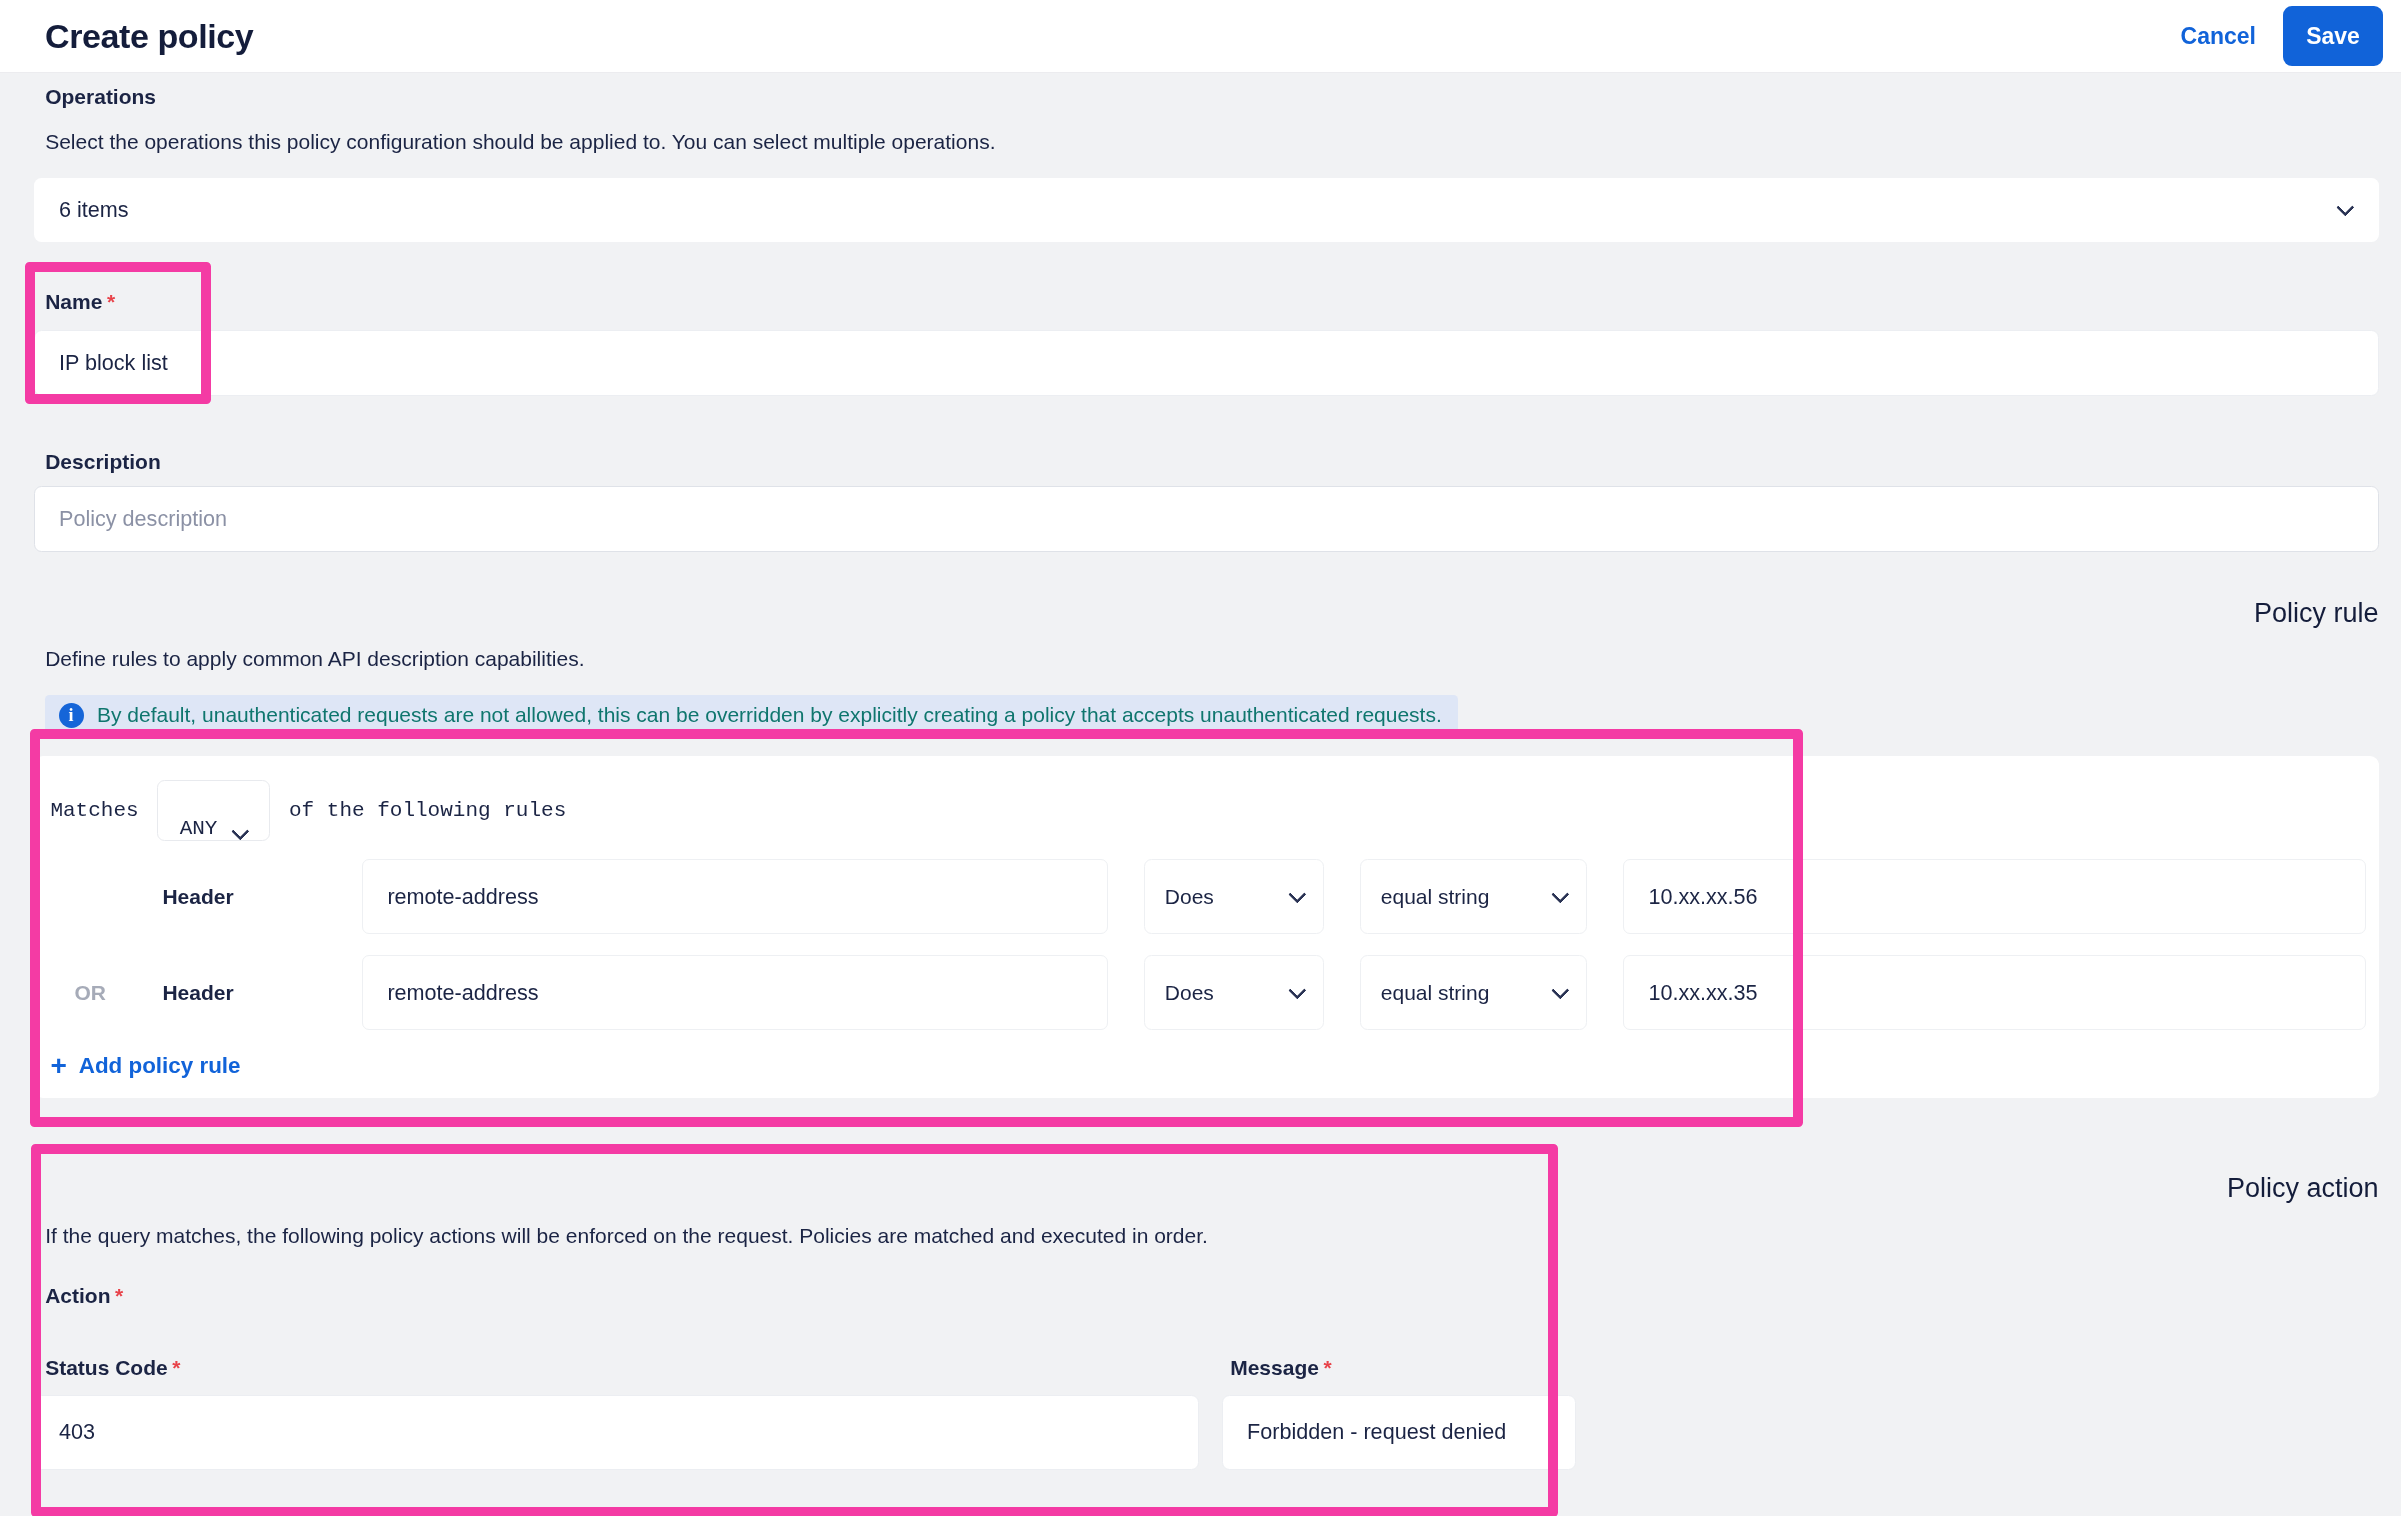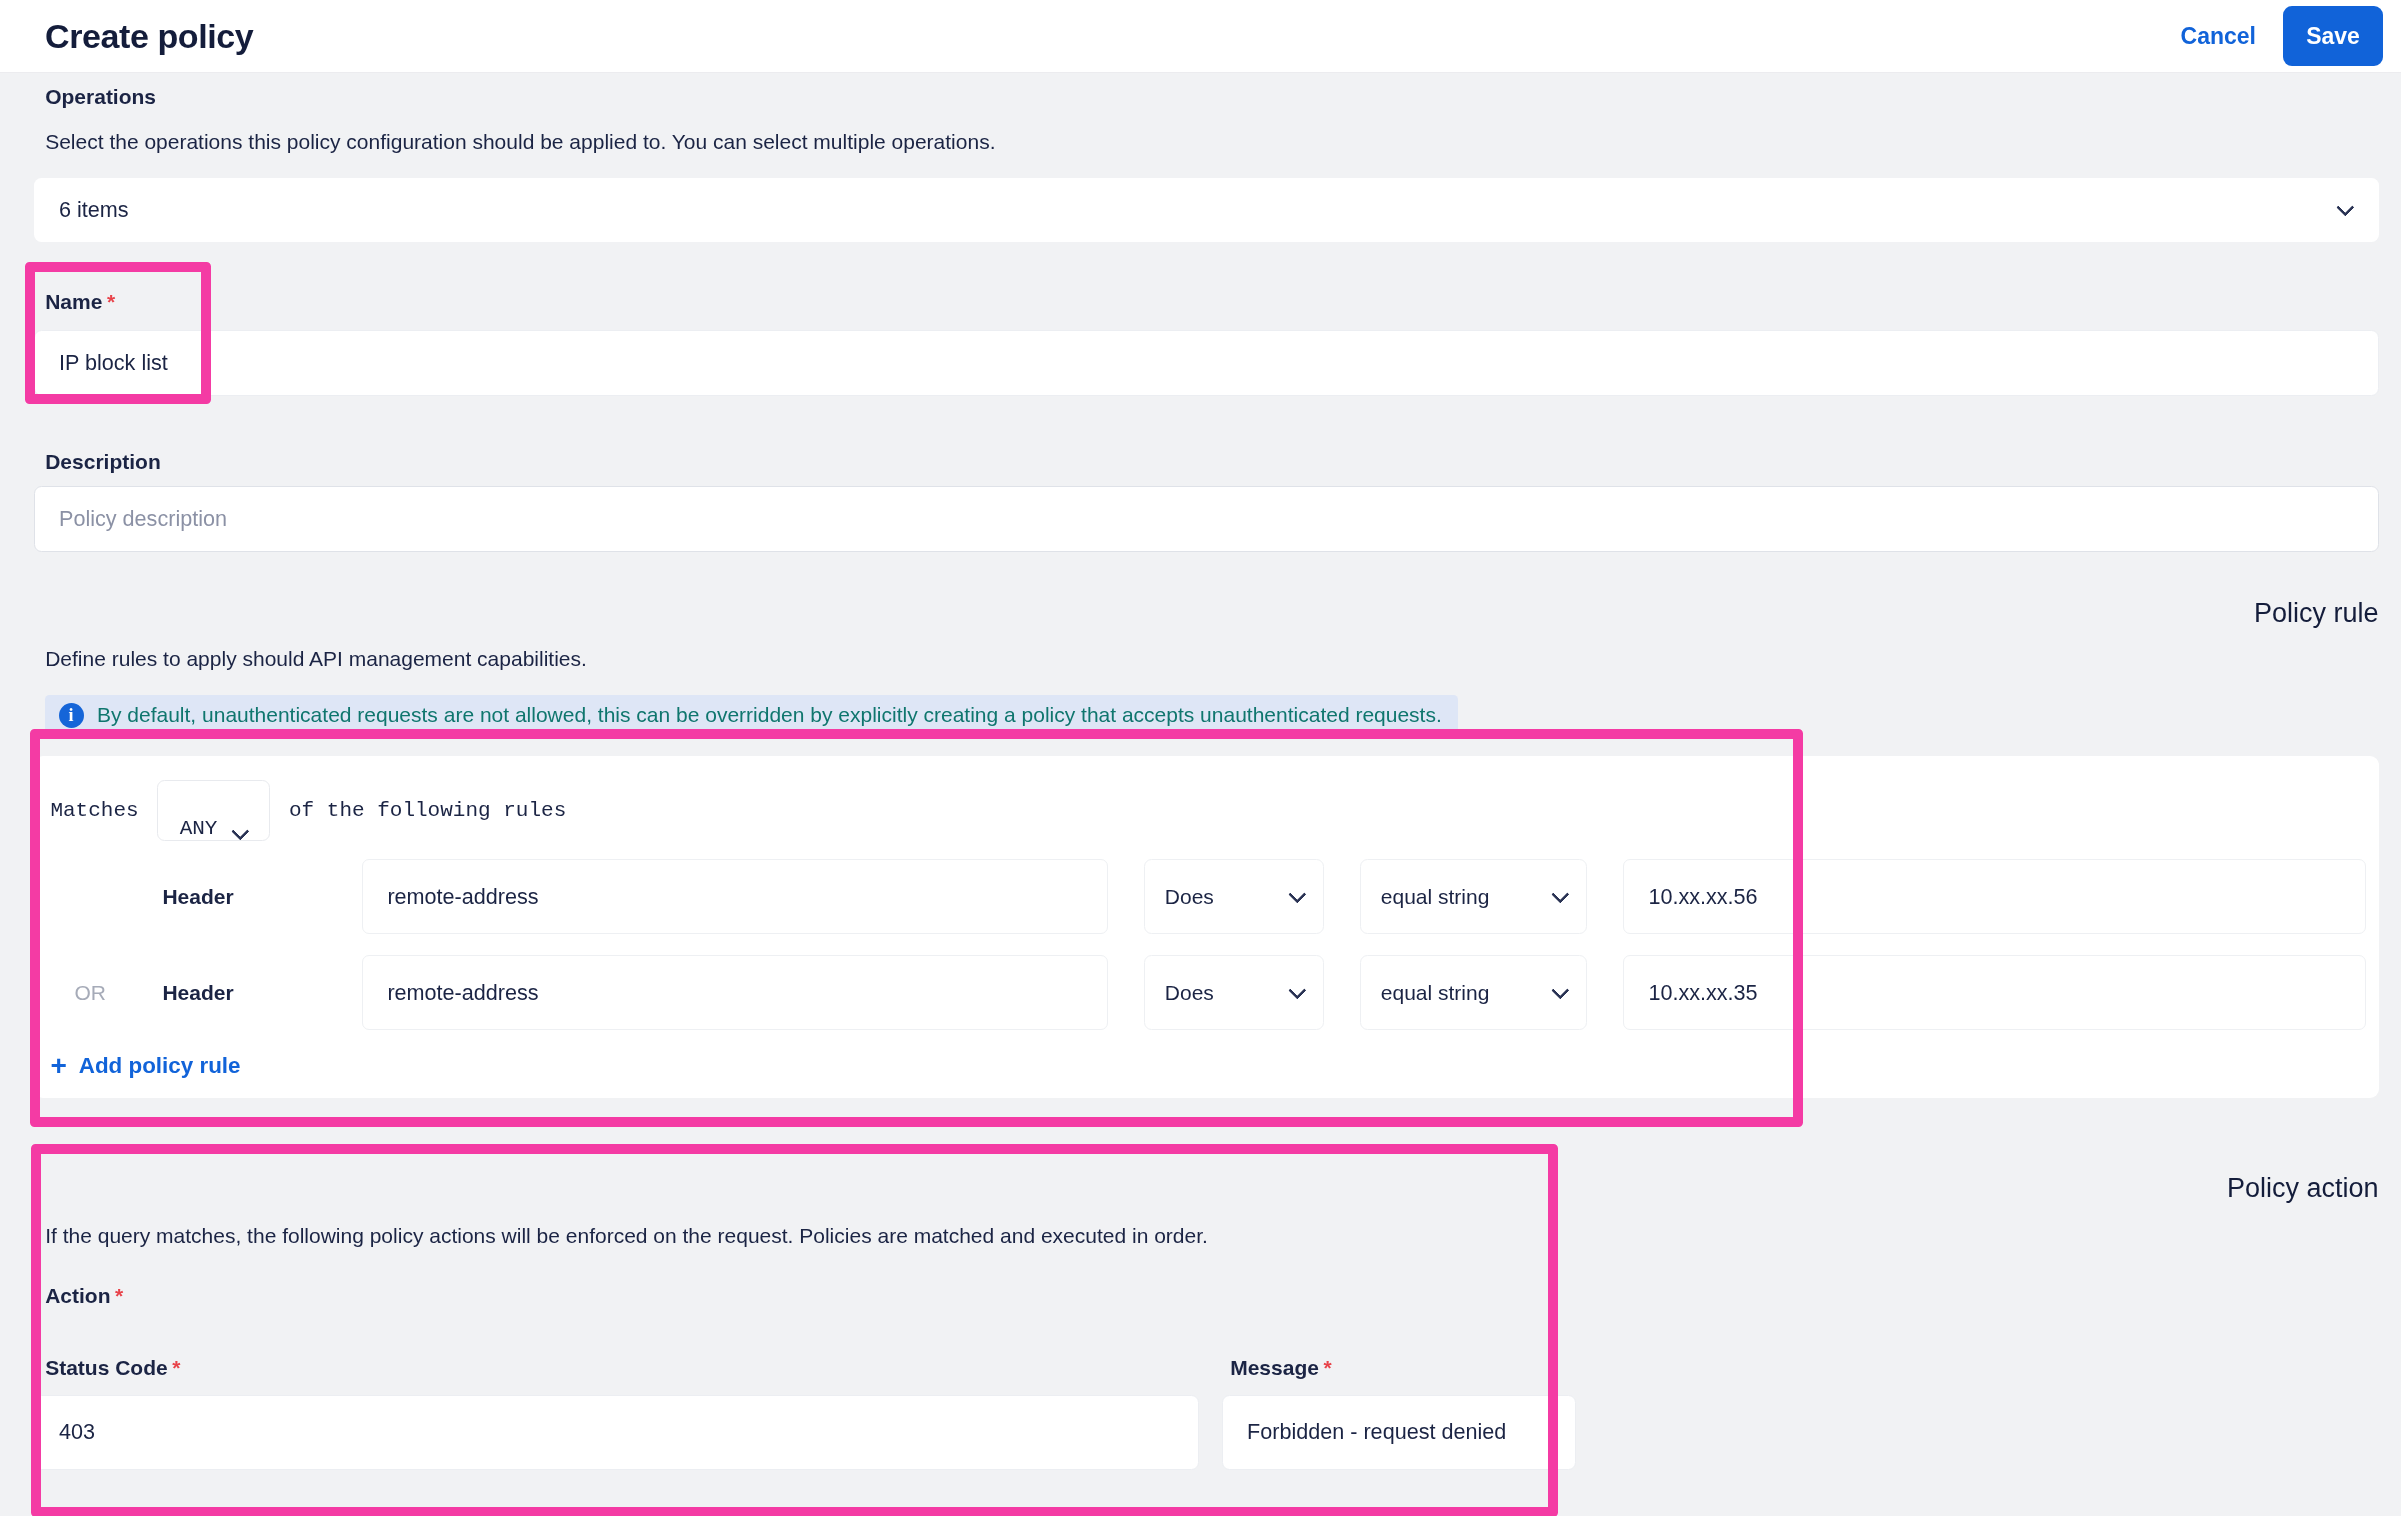--- a/index.html
+++ b/index.html
@@ -51,21 +51,21 @@
   .matches-row { display:flex; align-items:center;font-family:Liberation Mono, monospace; }
   .matches-row .m-label { font-size:21px; margin-left:6px; }
   .mini-select { width:113px; height:61px; border:1.5px solid #e8eaee; border-radius:7.5px;
     margin-left:18px; display:flex; align-items:flex-end; justify-content:center; gap:16.4px;
     font-size:21px; cursor:pointer; background:#fff; }
   .matches-row .suffix { font-size:21px; margin-left:19.4px; }
 
   .rules { margin-top:18px; }
   .rule-row { display:grid; grid-template-columns:82px 164px 746px 180px 227px 743px;
     column-gap:36px; align-items:center; height:75px; margin-bottom:21px; }
-  .or { font-size:21px; font-weight:400; color:#a6abb8; padding-left:30px; }
+  .or { font-size:21px; font-weight:700; color:#a6abb8; padding-left:30px; }
   .rtype { font-size:21px; font-weight:700; }
   .rule-row .input { margin-top:0; height:75px; border-color:#eef0f3;border-radius:7px; }
   .rsel { height:75px; border:1.5px solid #eef0f3; border-radius:7.5px; background:#fff;
     display:flex; align-items:center; justify-content:space-between; padding:0 19.4px; 
     font-size:21px; cursor:pointer; }
 
   .add-rule { display:flex; align-items:center; gap:12px; margin:22.4px 0 7.5px 6px;
     color:#1163d9; font-size:22.4px; font-weight:700; cursor:pointer; }
   .plus { font-size:28px; font-weight:700; line-height:22.4px; }
 
@@ -112,21 +112,21 @@
     <span>Name</span><span class="req">*</span>
   </div>
   <input class="input" value="IP block list" style="">
 
   
   <div class="field-label tx lbl-desc">Description</div>
   <input class="input desc" placeholder="Policy description" style="">
 
   
   <div class="h2 tx h2-rule">Policy rule</div>
-  <div class="section-desc tx rule-desc">Define rules to apply should API management capabilities.</div>
+  <div class="section-desc tx rule-desc">Define rules to apply common API description capabilities.</div>
 
   <div class="banner">
     <span class="info-ic">i</span>
     <span class="txt">By default, unauthenticated requests are not allowed, this can be overridden by explicitly creating a policy that accepts unauthenticated requests.</span>
   </div>
 
   <div class="card">
     <div class="matches-row">
       <span class="m-label">Matches</span>
       <span class="mini-select">

